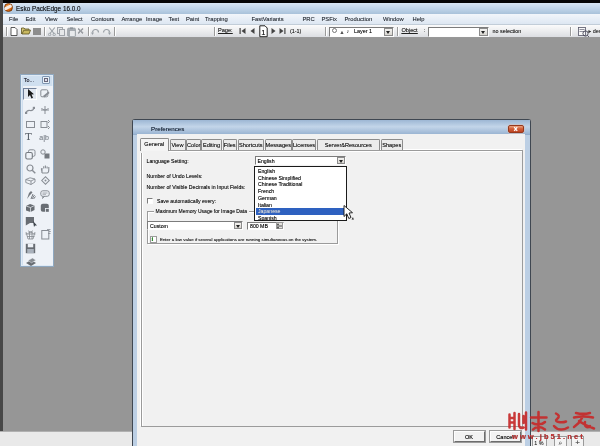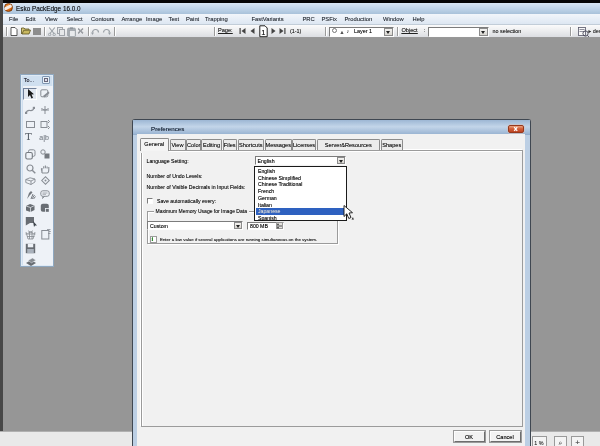--- a/index.html
+++ b/index.html
@@ -292,13 +292,25 @@
       <svg style="position:absolute;left:205.5px;top:71.5px;z-index:6;" width="14" height="16" viewBox="0 0 14 16">
           <path d="M1 0.5 L1 11.5 L3.8 8.8 L5.8 13.5 L8 12.5 L6 8 L9.5 7.7 Z" fill="#fff" stroke="#111" stroke-width="0.9"></path>
           <path d="M9 13 l1.5 1.5 M10.5 13 l-1.5 1.5 M9.8 12.4 v2.6" stroke="#333" stroke-width="0.7"></path>
         </svg>
 
       <div style="left:316.5px;top:297.5px;width:31px;height:11px;background:#f2f2f2;border:1px solid;border-color:#fdfdfd #6d6d6d #6d6d6d #fdfdfd;box-shadow:0 0 0 1px #9a9a9a;font-size:5.6px;color:#000;text-align:center;line-height:10px;">OK</div>
       <div style="left:352.5px;top:297.5px;width:31px;height:11px;background:#f2f2f2;border:1px solid;border-color:#fdfdfd #6d6d6d #6d6d6d #fdfdfd;box-shadow:0 0 0 1px #9a9a9a;font-size:5.6px;color:#000;text-align:center;line-height:10px;">Cancel</div>
     </div>
   </div>
 
+  <div id="wm" style="left:505px;top:408px;width:95px;height:38px;z-index:9;">
+    <svg style="position:absolute;left:2px;top:2px;" width="90" height="24" viewBox="0 0 90 24">
+      <g stroke="#c62a2a" stroke-width="2.5" fill="none" stroke-linecap="round" opacity="0.92">
+        <path d="M2.5 4.5 V17.5 M7.5 3 V19 M2.5 8 H7.5 M2.5 12.5 H7.5"></path>
+        <path d="M12 4 V15 C12 18,14 18.5,16.5 17.5 M16.5 6 V13 M19 2.5 V19.5"></path>
+        <path d="M31.5 2 V21 M24 7.5 H39.5 M25.5 13 C28 15,35 15,38 12 M26 19.5 C29 16,34 16,38 19.5"></path>
+        <path d="M49 3.5 C52 5,53 6.5,50 9 C46 12,55 13,59 11.5 M47 16 C51 21,57 20,61 17.5"></path>
+        <path d="M69 3 C73 4,79 4,83 3 M67 7.5 C72 6.5,81 6.5,86 7.5 M75 8 C73 12,70 15,67 17 M72 11 C76 14,82 17,87 18.5 M78 12 C77 16,80 19,83 16"></path>
+      </g>
+    </svg>
+    <span style="position:absolute;left:7px;top:23.5px;font-size:7.5px;letter-spacing:2.1px;color:#c62f2f;font-weight:bold;white-space:nowrap;">www.jb51.net</span>
+  </div>
 </div>
 
 </body></html>

